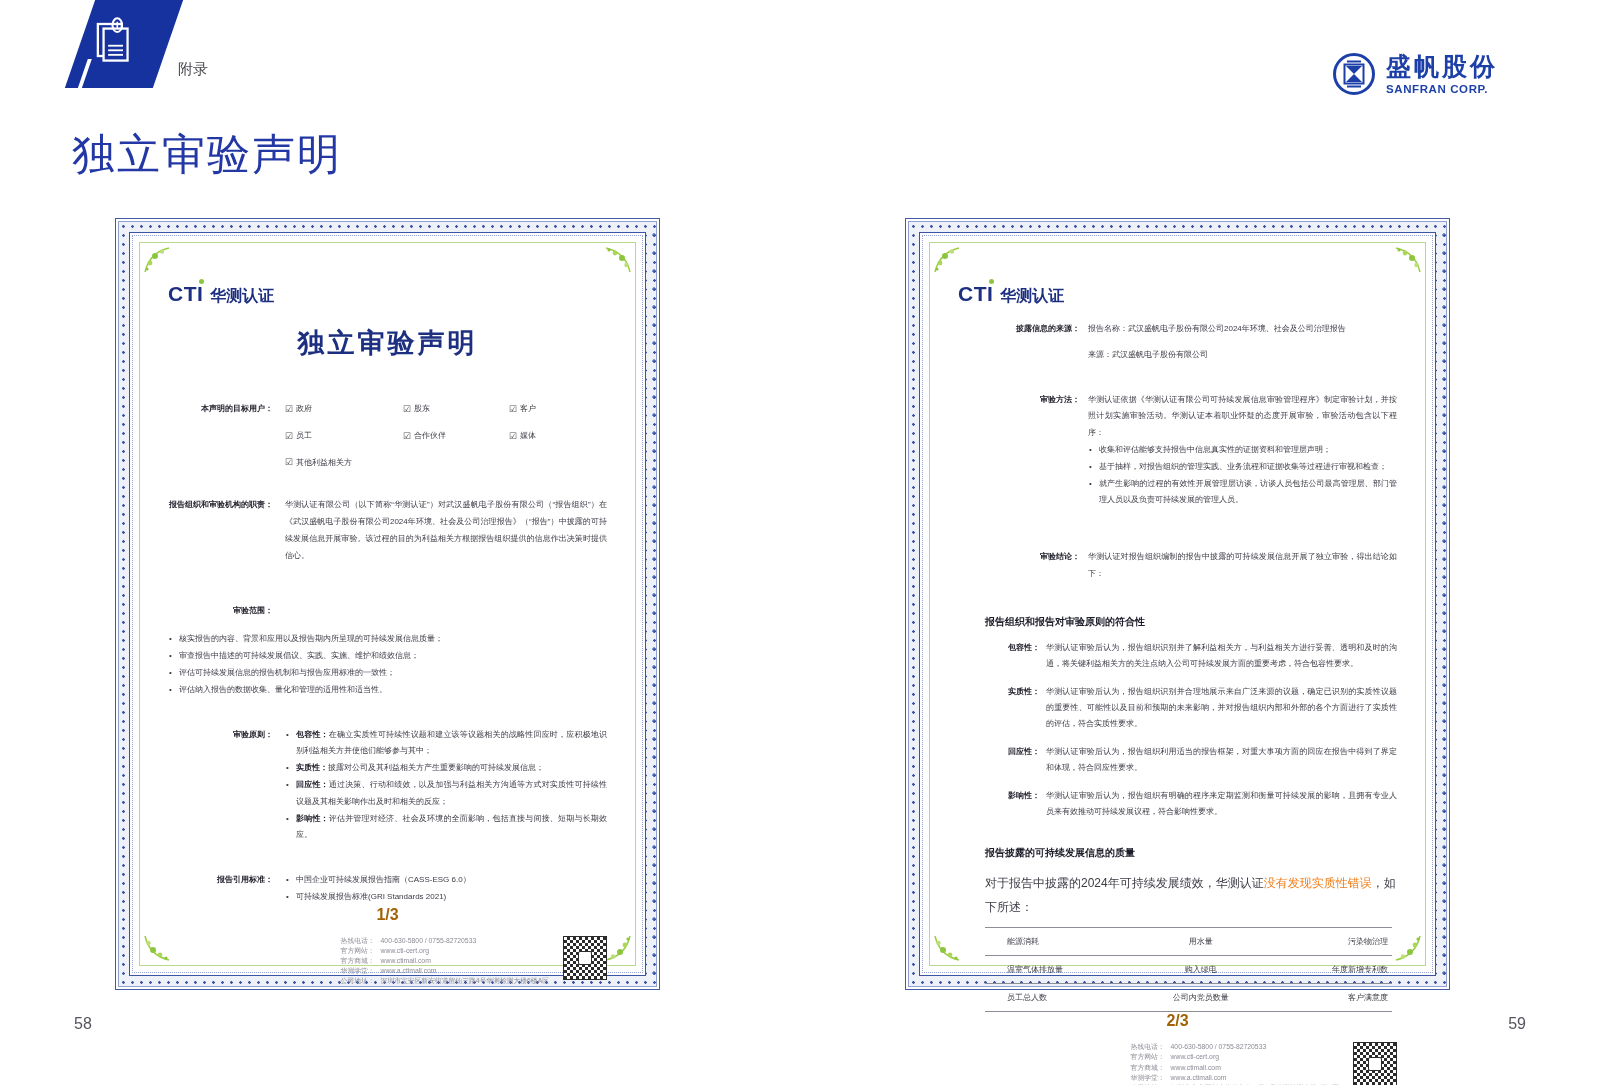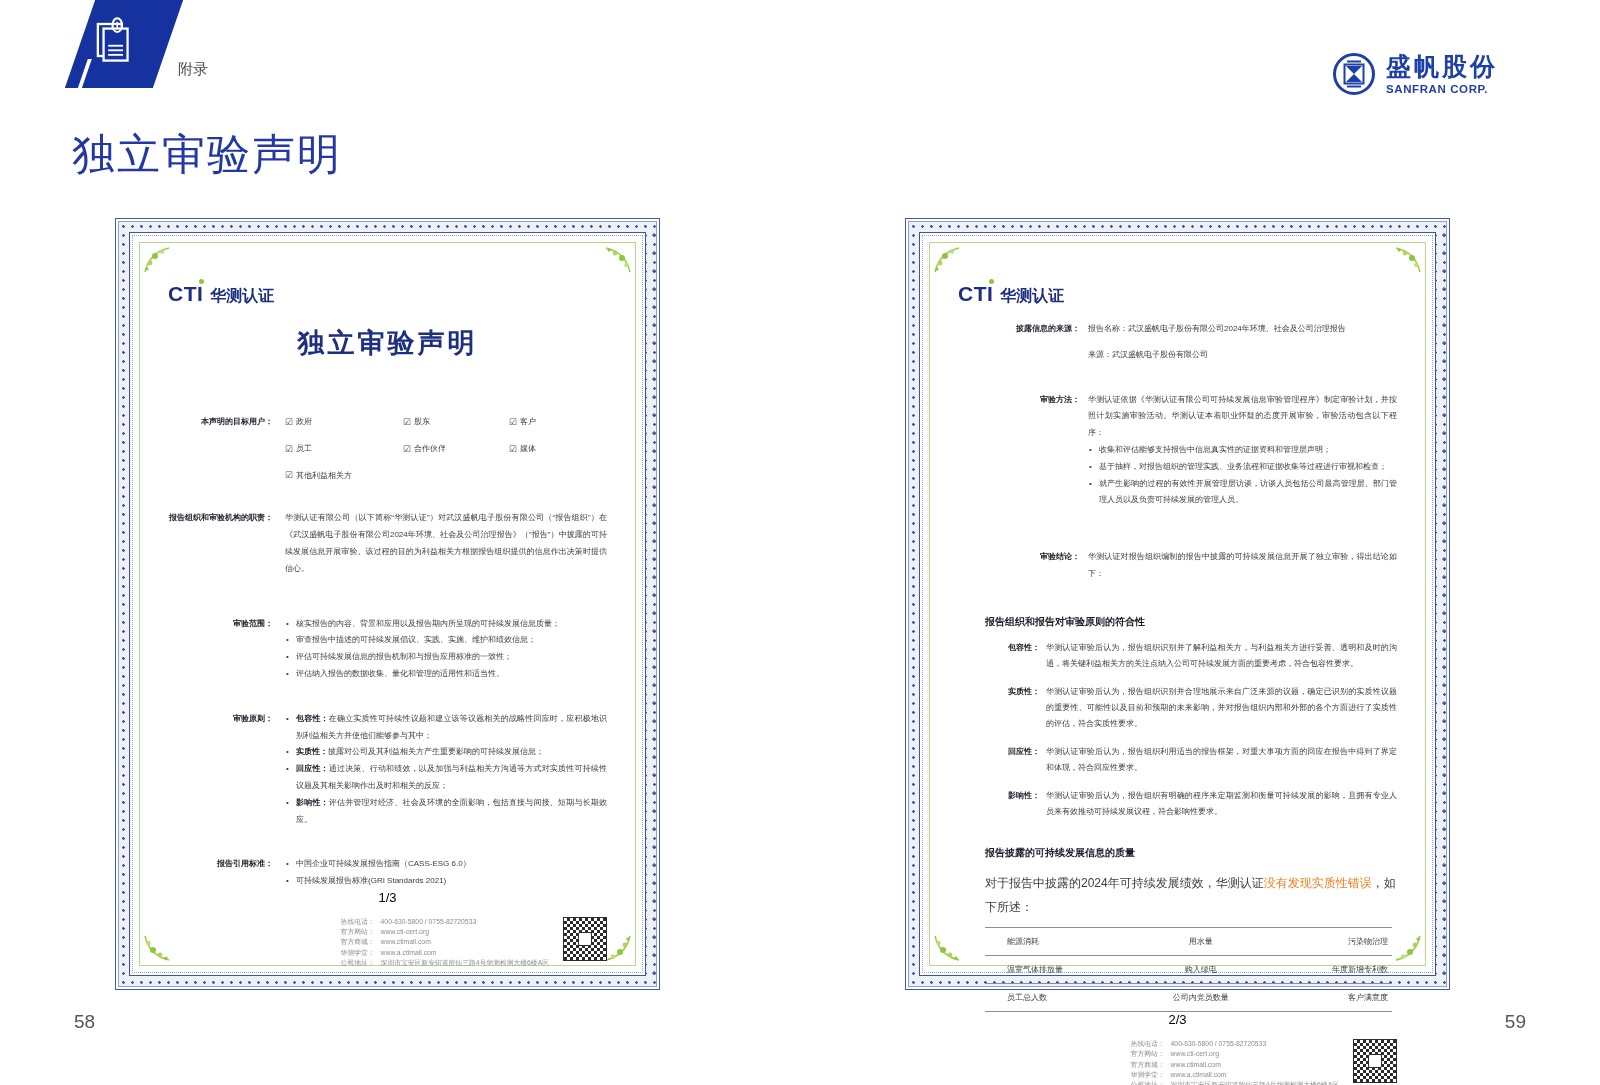--- a/index.html
+++ b/index.html
@@ -19,21 +19,21 @@
   .badge-icon { position:absolute; left:28px; top:16px; }
   .badge-label { position:absolute; left:114px; top:60px; font-size:15px; color:#4a4a52; }
 
   .corp { position:absolute; right:102px; top:52px; display:flex; align-items:center; gap:10px; }
   .corp-text { display:flex; flex-direction:column; }
   .corp-cn { font-size:25px; font-weight:bold; color:#1d3fa8; letter-spacing:3px; line-height:1.1; }
   .corp-en { font-size:11.5px; font-weight:bold; color:#1d3fa8; letter-spacing:0.6px; margin-top:2px; }
 
   .page-title { position:absolute; left:72px; top:126px; margin:0; font-size:43px; font-weight:500; color:#2438a5; letter-spacing:2px; }
 
-  .pagenum { position:absolute; bottom:52px; font-size:19px; color:#55555e; }
+  .pagenum { position:absolute; bottom:52px; font-size:16px; color:#55555e; }
   .pagenum.pl { left:74px; } .pagenum.pr { right:74px; }
 
   
   .cert { position:absolute; top:218px; width:545px; height:772px; }
   #cert-left { left:115px; } #cert-right { left:905px; }
   .frame { height:100%; border:1px solid #4458a6; padding:2px; background:#fff; }
   .band {
     height:100%; padding:10px; border:1px solid #8fa0cf; background-color:#eef1f8;
     background-image:
       radial-gradient(circle, #3d53a4 1.1px, transparent 1.5px),
@@ -88,37 +88,37 @@
   .hl { color:#ef7d1a; }
   table.qtable { border-collapse:collapse; margin:8px 0 0 27px; width:calc(100% - 32px); font-size:8px; color:#3b3b45; }
   table.qtable td { border-top:1px solid #8d8d96; padding:8px 2px; }
   table.qtable tr:last-child td { border-bottom:1px solid #8d8d96; }
   table.qtable td.c1 { padding-left:22px; width:36%; }
   table.qtable td.c2 { text-align:center; width:34%; }
   table.qtable td.c3 { text-align:right; padding-right:4px; }
 
   
   .cfoot { margin-top:auto; }
-  .pind { text-align:center; font-size:13px; font-weight:normal; color:#000000; }
+  .pind { text-align:center; font-size:16px; font-weight:bold; color:#a16207; }
   .contact { display:flex; justify-content:flex-end; align-items:flex-start; gap:14px; margin-top:12px; }
   .contact-rows { display:flex; flex-direction:column; }
   .cr { display:flex; gap:6px; font-size:6.8px; line-height:1.5; color:#8b8b95; }
   .crl { width:34px; flex-shrink:0; }
   .qr {
     width:44px; height:44px; flex-shrink:0; position:relative; border:1px solid #2b2b2b;
     background-image:
       linear-gradient(45deg, #2b2b2b 25%, transparent 25%, transparent 75%, #2b2b2b 75%),
       linear-gradient(45deg, #2b2b2b 25%, #ffffff 25%, #ffffff 75%, #2b2b2b 75%);
     background-size:6px 6px; background-position:0 0, 3px 3px;
   }
   .qr::after { content:""; position:absolute; inset:33%; background:#fff; border:1px solid #2b2b2b; border-radius:2px; }
 
-  .mt-aud { margin-top:53px; }
+  .mt-aud { margin-top:40px; }
   .mt-resp { margin-top:26px; }
-  .mt-scope { margin-top:38px; }
+  .mt-scope { margin-top:38px;flex-direction:column; }
   .mt-prin { margin-top:28px; }
   .mt-std { margin-top:28px; }
   .mt-src { margin-top:14px; }
   .mt-meth { margin-top:28px; }
   .mt-conc { margin-top:40px; }
   .mt-h1 { margin-top:32px; }
   .mt-h2 { margin-top:26px; }
   .mt-bullets { margin-top:8px; }
 </style>
 </head>

